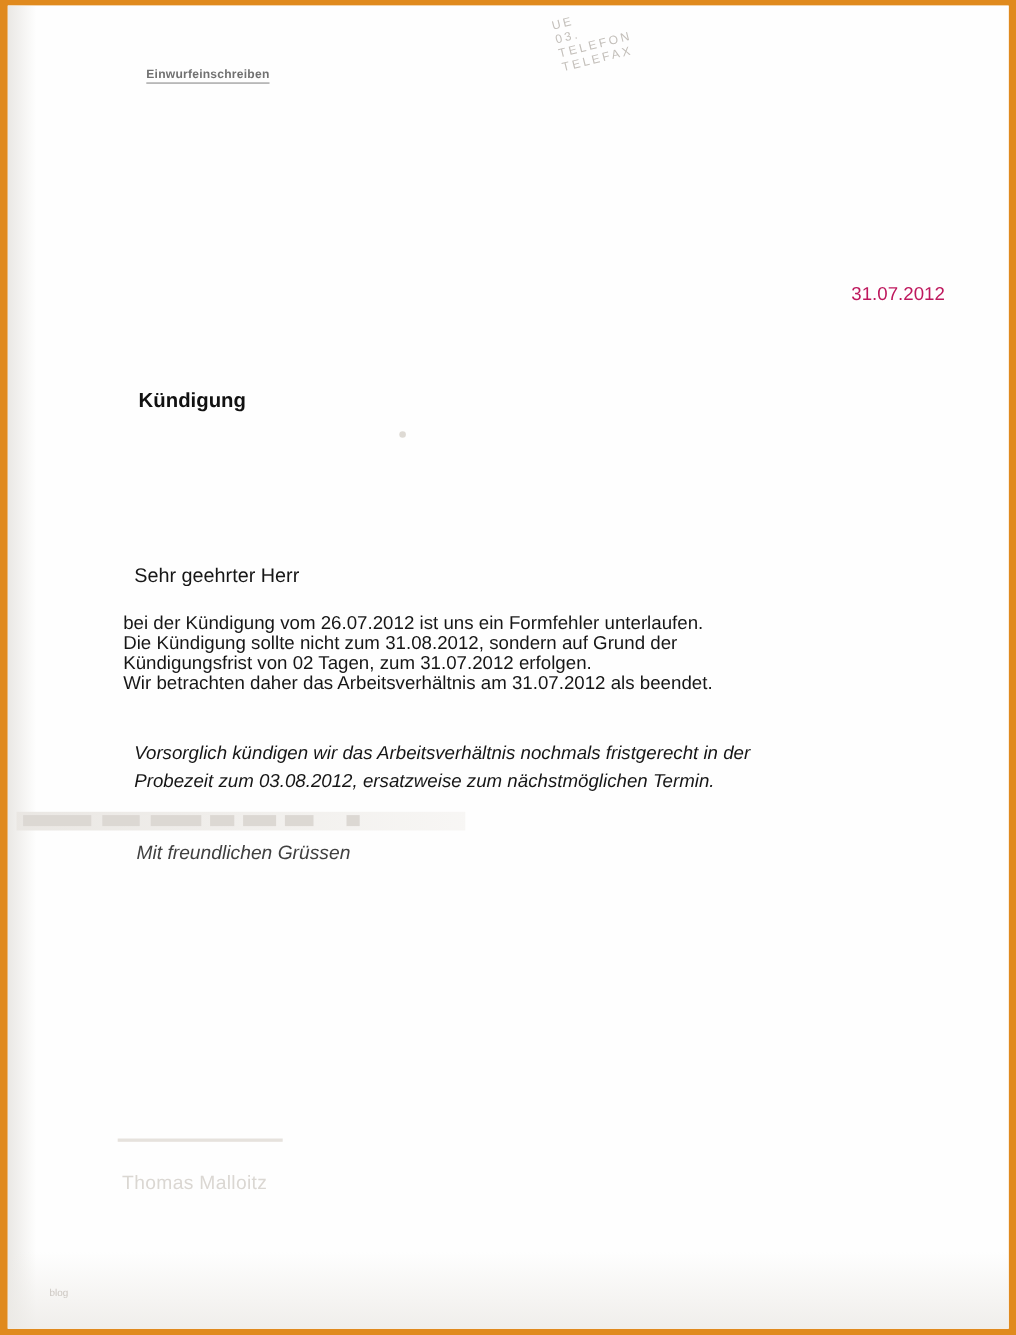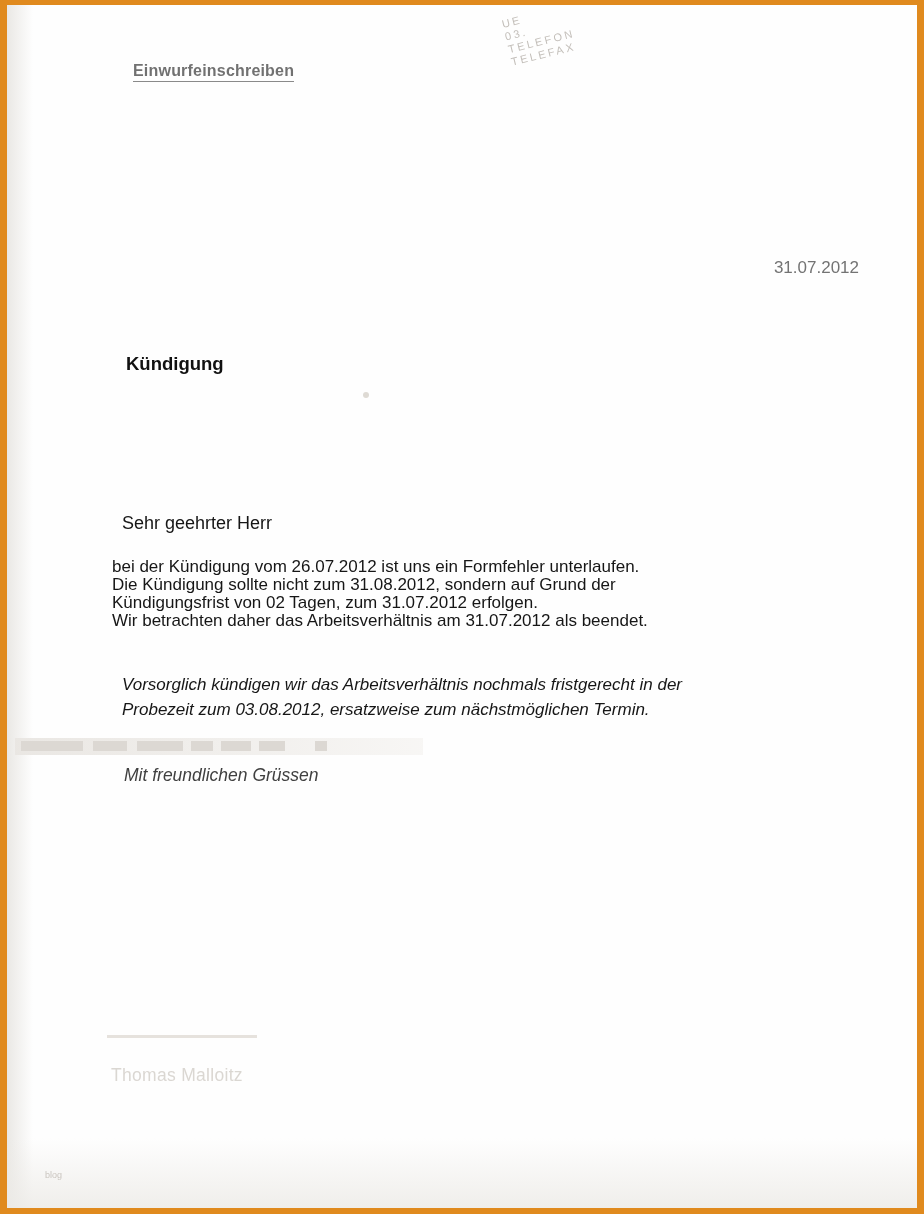--- a/index.html
+++ b/index.html
@@ -51,21 +51,21 @@
     height: 70px;
     background: linear-gradient(to top, rgba(236,234,230,0.8), rgba(255,255,255,0));
     pointer-events: none;
   }
 
   
   .registered-note {
     position: absolute;
     left: 126px;
     top: 57px;
-    font-size: 16px;
+    font-size: 11px;
     font-weight: bold;
     color: #4a4a4a;
     letter-spacing: 0.2px;
     border-bottom: 1.5px solid #6a6a6a;
     padding-bottom: 1px;
     opacity: 0.78;
   }
 
   
   .stamp {
@@ -81,21 +81,21 @@
     opacity: 0.85;
     white-space: nowrap;
   }
   .stamp div { margin: 0; }
 
   .date {
     position: absolute;
     right: 58px;
     top: 253px;
     font-size: 17px;
-    color: #737373;
+    color: #be185d;
   }
 
   .subject {
     position: absolute;
     left: 119px;
     top: 348px;
     font-size: 18.5px;
     font-weight: bold;
     color: #111111;
   }

